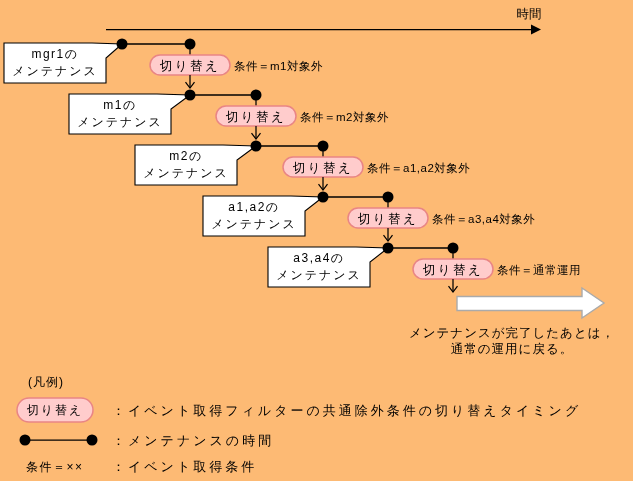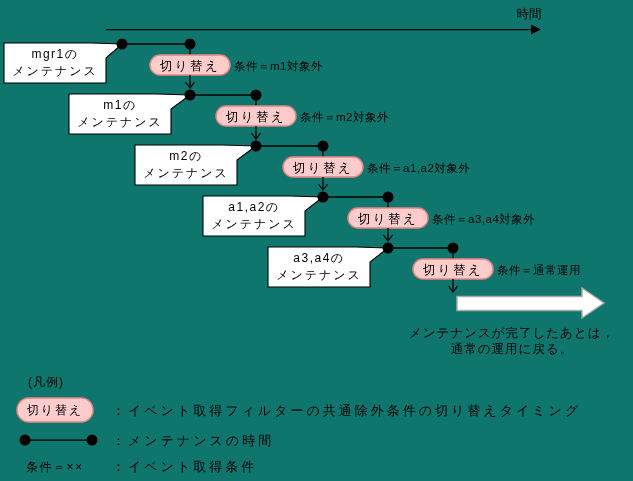--- a/index.html
+++ b/index.html
@@ -1,16 +1,16 @@
 <!DOCTYPE html>
 <html><head>
 <meta charset="utf-8">
 <style>
   html,body{margin:0;padding:0;background:#ffffff;}
-  .stage{position:relative;width:633px;height:481px;background:#0f766e;overflow:hidden;
+  .stage{position:relative;width:633px;height:481px;background:#fdba74;overflow:hidden;
          font-family:"Liberation Sans", sans-serif;}
   svg text{font-family:"Liberation Sans", sans-serif;fill:#000;}
 </style>
 </head>
 <body>
 
 <div class="stage">
 <svg id="diagram-canvas" width="633" height="481" viewBox="0 0 633 481" xmlns="http://www.w3.org/2000/svg">
 
   <g>

